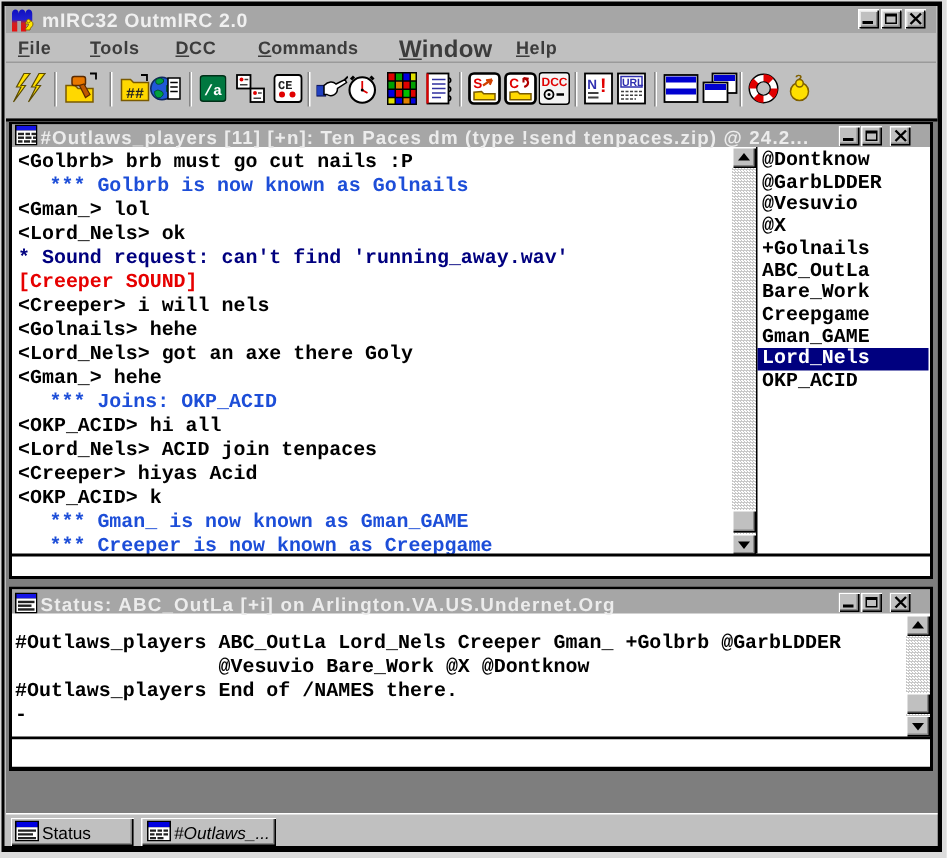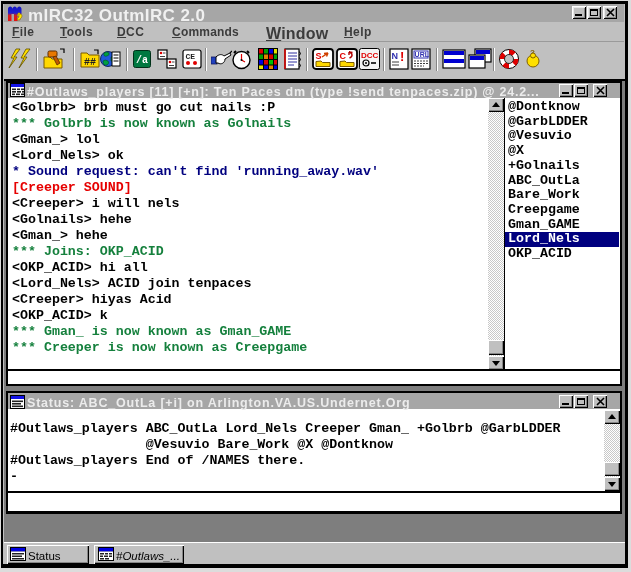--- a/index.html
+++ b/index.html
@@ -13,21 +13,21 @@
   box-shadow: inset 1px 1px 0 #ffffff, inset -1px -1px 0 #000000, inset 2px 2px 0 #e8e8e8, inset -2px -2px 0 #868686; }
 .mono { font-family:"Liberation Mono", monospace; font-weight:bold; font-size:13.3px; }
 .mono > div { white-space:pre; }
 .mono.one { white-space:pre;margin-top:44px; }
 .dither { background-image: conic-gradient(#ffffff 0 25%, #c8c8c8 0 50%, #ffffff 0 75%, #c8c8c8 0); background-size:2px 2px; }
 .sbtn { position:absolute; background:#c0c0c0;
   box-shadow: inset 1px 1px 0 #ffffff, inset -1px -1px 0 #000000, inset -2px -2px 0 #868686; }
 .arrow-up { width:0; height:0; border-left:4px solid transparent; border-right:4px solid transparent; border-bottom:5px solid #000; position:absolute; }
 .arrow-dn { width:0; height:0; border-left:4px solid transparent; border-right:4px solid transparent; border-top:5px solid #000; position:absolute; }
 .sep { position:absolute; top:48px; height:23px; width:2px; border-left:1px solid #868686; border-right:1px solid #ffffff; }
-.g { color:#15803d; }
+.g { color:#1d4ed8;margin-left:21px; }
 .n { color:#00007f; }
 .r { color:#e60000; }
 .mdi-ttl-btn { position:absolute; width:14px; height:13px; background:#c0c0c0;
   box-shadow: inset 1px 1px 0 #ffffff, inset -1px -1px 0 #000000, inset -2px -2px 0 #868686; }
 .winicon { position:absolute; }
 </style>
 </head>
 <body>
 <div id="page">
  <div id="frame"></div>
@@ -40,21 +40,21 @@
      <stop offset="0" stop-color="#1010c0"></stop>
           <stop offset="0.45" stop-color="#2020d0"></stop>
           <stop offset="0.62" stop-color="#d02020"></stop>
           <stop offset="1" stop-color="#e81010"></stop>
    </linearGradient>
   </defs>
   <path d="M1 16 L1 4 C1 0.5 5.5 0.5 5.5 4 C5.5 0.5 10 0.5 10 4 C10 0.5 14.5 0.5 14.5 4 L14.5 9 L10.5 9 L10.5 16 L7 16 L7 9 L4.5 9 L4.5 16 Z" fill="url(#mg)"></path>
   <path d="M10 11 c0 -3 5 -3 5 0 c0 2 -2 2 -2 4 l-3 0 c0 -2 2 -2 2 -4 z" fill="#ffe800" stroke="#806000" stroke-width="0.6"></path>
   <circle cx="12" cy="9" r="1.2" fill="#ffe800" stroke="#806000" stroke-width="0.5"></circle>
  </svg>
- <div class="abs" style="left:28px; top:6px; color:#f0f0f0; font-weight:bold; font-size:17px; letter-spacing:0.4px;">mIRC32 OutmIRC 2.0</div>
+ <div class="abs" style="left:28px; top:6px; color:#f0f0f0; font-weight:bold; font-size:13px; letter-spacing:0.4px;">mIRC32 OutmIRC 2.0</div>
 
  <div class="tbtn" style="left:572px; top:6px; width:14px; height:13px;"></div>
  <div class="tbtn" style="left:587px; top:6px; width:14px; height:13px;"></div>
  <div class="tbtn" style="left:603px; top:6px; width:14px; height:13px;"></div>
  <div class="abs" style="left:575px; top:14px; width:7px; height:2px; background:#000;"></div>
  <div class="abs" style="left:590px; top:9px; width:8px; height:7px; border:1px solid #000; border-top-width:2px;"></div>
  <svg class="abs" style="left:606px; top:8px;" width="9" height="9">
       <path d="M1 1 L8 8 M8 1 L1 8" stroke="#000" stroke-width="1.6"></path>
     </svg>
 
@@ -263,20 +263,21 @@
 
  <div class="abs mono" style="left:12px; top:100px; line-height:16px; color:#000;">
 <div>&lt;Golbrb&gt; brb must go cut nails :P</div>
 <div class="g">*** Golbrb is now known as Golnails</div>
 <div>&lt;Gman_&gt; lol</div>
 <div>&lt;Lord_Nels&gt; ok</div>
 <div class="n">* Sound request: can't find 'running_away.wav'</div>
 <div class="r">[Creeper SOUND]</div>
 <div>&lt;Creeper&gt; i will nels</div>
 <div>&lt;Golnails&gt; hehe</div>
+<div>&lt;Lord_Nels&gt; got an axe there Goly</div>
 <div>&lt;Gman_&gt; hehe</div>
 <div class="g">*** Joins: OKP_ACID</div>
 <div>&lt;OKP_ACID&gt; hi all</div>
 <div>&lt;Lord_Nels&gt; ACID join tenpaces</div>
 <div>&lt;Creeper&gt; hiyas Acid</div>
 <div>&lt;OKP_ACID&gt; k</div>
 <div class="g">*** Gman_ is now known as Gman_GAME</div>
 <div class="g">*** Creeper is now known as Creepgame</div>
  </div>
 

